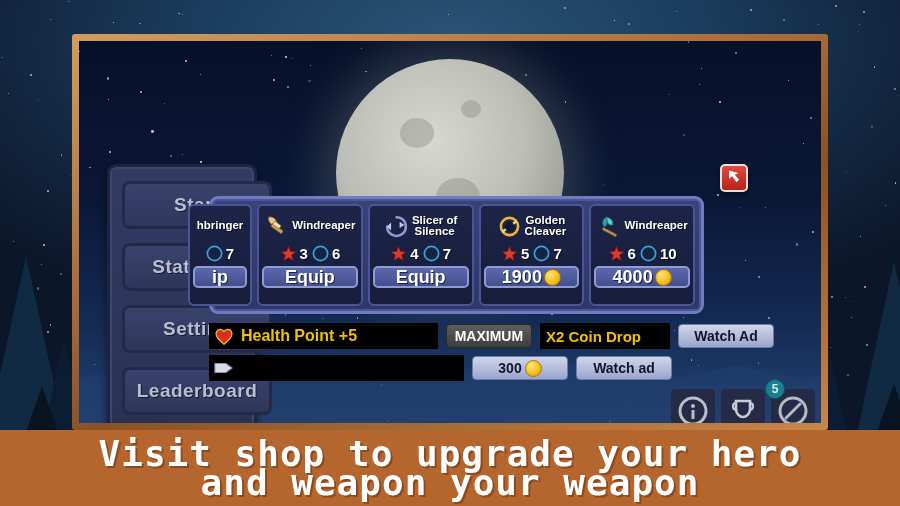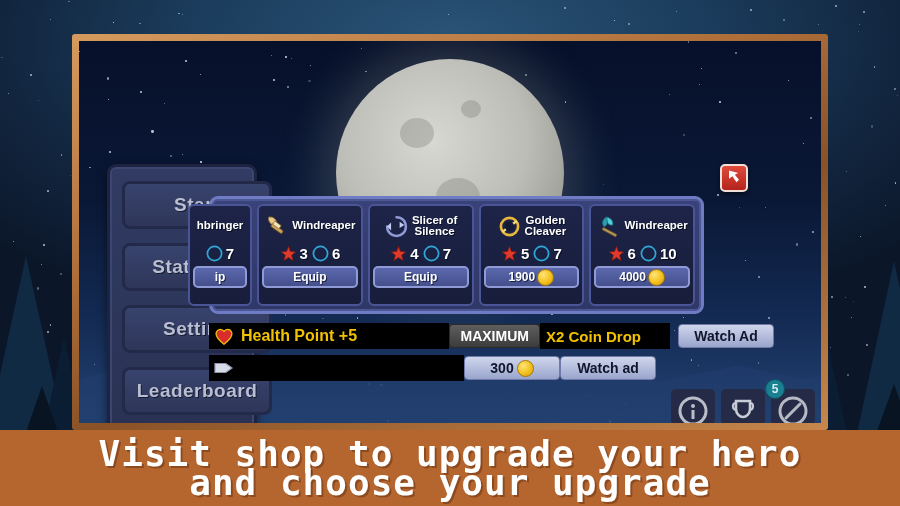--- a/index.html
+++ b/index.html
@@ -130,27 +130,27 @@
   .wicon{ width:25px; height:25px; flex:none; }
   .stats{ display:flex; align-items:center; justify-content:center; gap:4px; margin-top:3px; }
   .stat{ display:flex; align-items:center; gap:3px; }
   .stat .v{ color:#fff; font-size:15px; font-weight:bold; text-shadow:1px 1px 0 #0a0e22; }
   .ico-star,.ico-spd{ width:17px; height:17px; flex:none; }
   .act{
     margin-top:4px; width:100%; height:22px;
     background:linear-gradient(#5b68ad,#44508c);
     border:2px solid #8f9ad6; border-radius:5px;
     display:flex; align-items:center; justify-content:center; gap:2px;
-    color:#fff; font-size:12px; font-weight:bold; text-shadow:1px 1px 0 #1b2142;
+    color:#fff; font-size:18px; font-weight:bold; text-shadow:1px 1px 0 #1b2142;
     overflow:hidden; white-space:nowrap;
   }
 
   
   .rows{ position:absolute; left:130px; top:282px; width:565px; }
-  .rowline{ display:flex; align-items:center; height:26px; margin-bottom:6px; }
+  .rowline{ display:flex; align-items:center; gap:8px; height:26px; margin-bottom:6px; }
   .upg{ display:flex; align-items:center; gap:6px; width:255px; background:#000; height:26px; padding-left:4px; }
   .upg .lbl{ color:#f2c200; font-size:16px; font-weight:bold; letter-spacing:0; white-space:nowrap; }
   .pillbtn{
     width:96px; height:24px; border-radius:4px;
     background:linear-gradient(#cfd6ec,#9aa5cd);
     border:1px solid #6f7aa8;
     display:flex; align-items:center; justify-content:center; gap:3px;
     color:#11162c; font-size:14px; font-weight:bold;
   }
   .pillbtn.dark{ background:linear-gradient(#5e5e5e,#3c3c3c); border-color:#2a2a2a; color:#fff; }
@@ -831,16 +831,16 @@
             <path d="M10 25 L24 11" stroke="#b6bac4" stroke-width="3" stroke-linecap="round"></path>
           </svg>
         </div>
       </div>
 
     </div>
   </div>
 
   <div class="caption">
     <div class="ln">Visit shop to upgrade your hero</div>
-    <div class="ln">and choose your upgrade</div>
+    <div class="ln">and weapon your weapon</div>
   </div>
 
 </div>
 
 </body></html>

